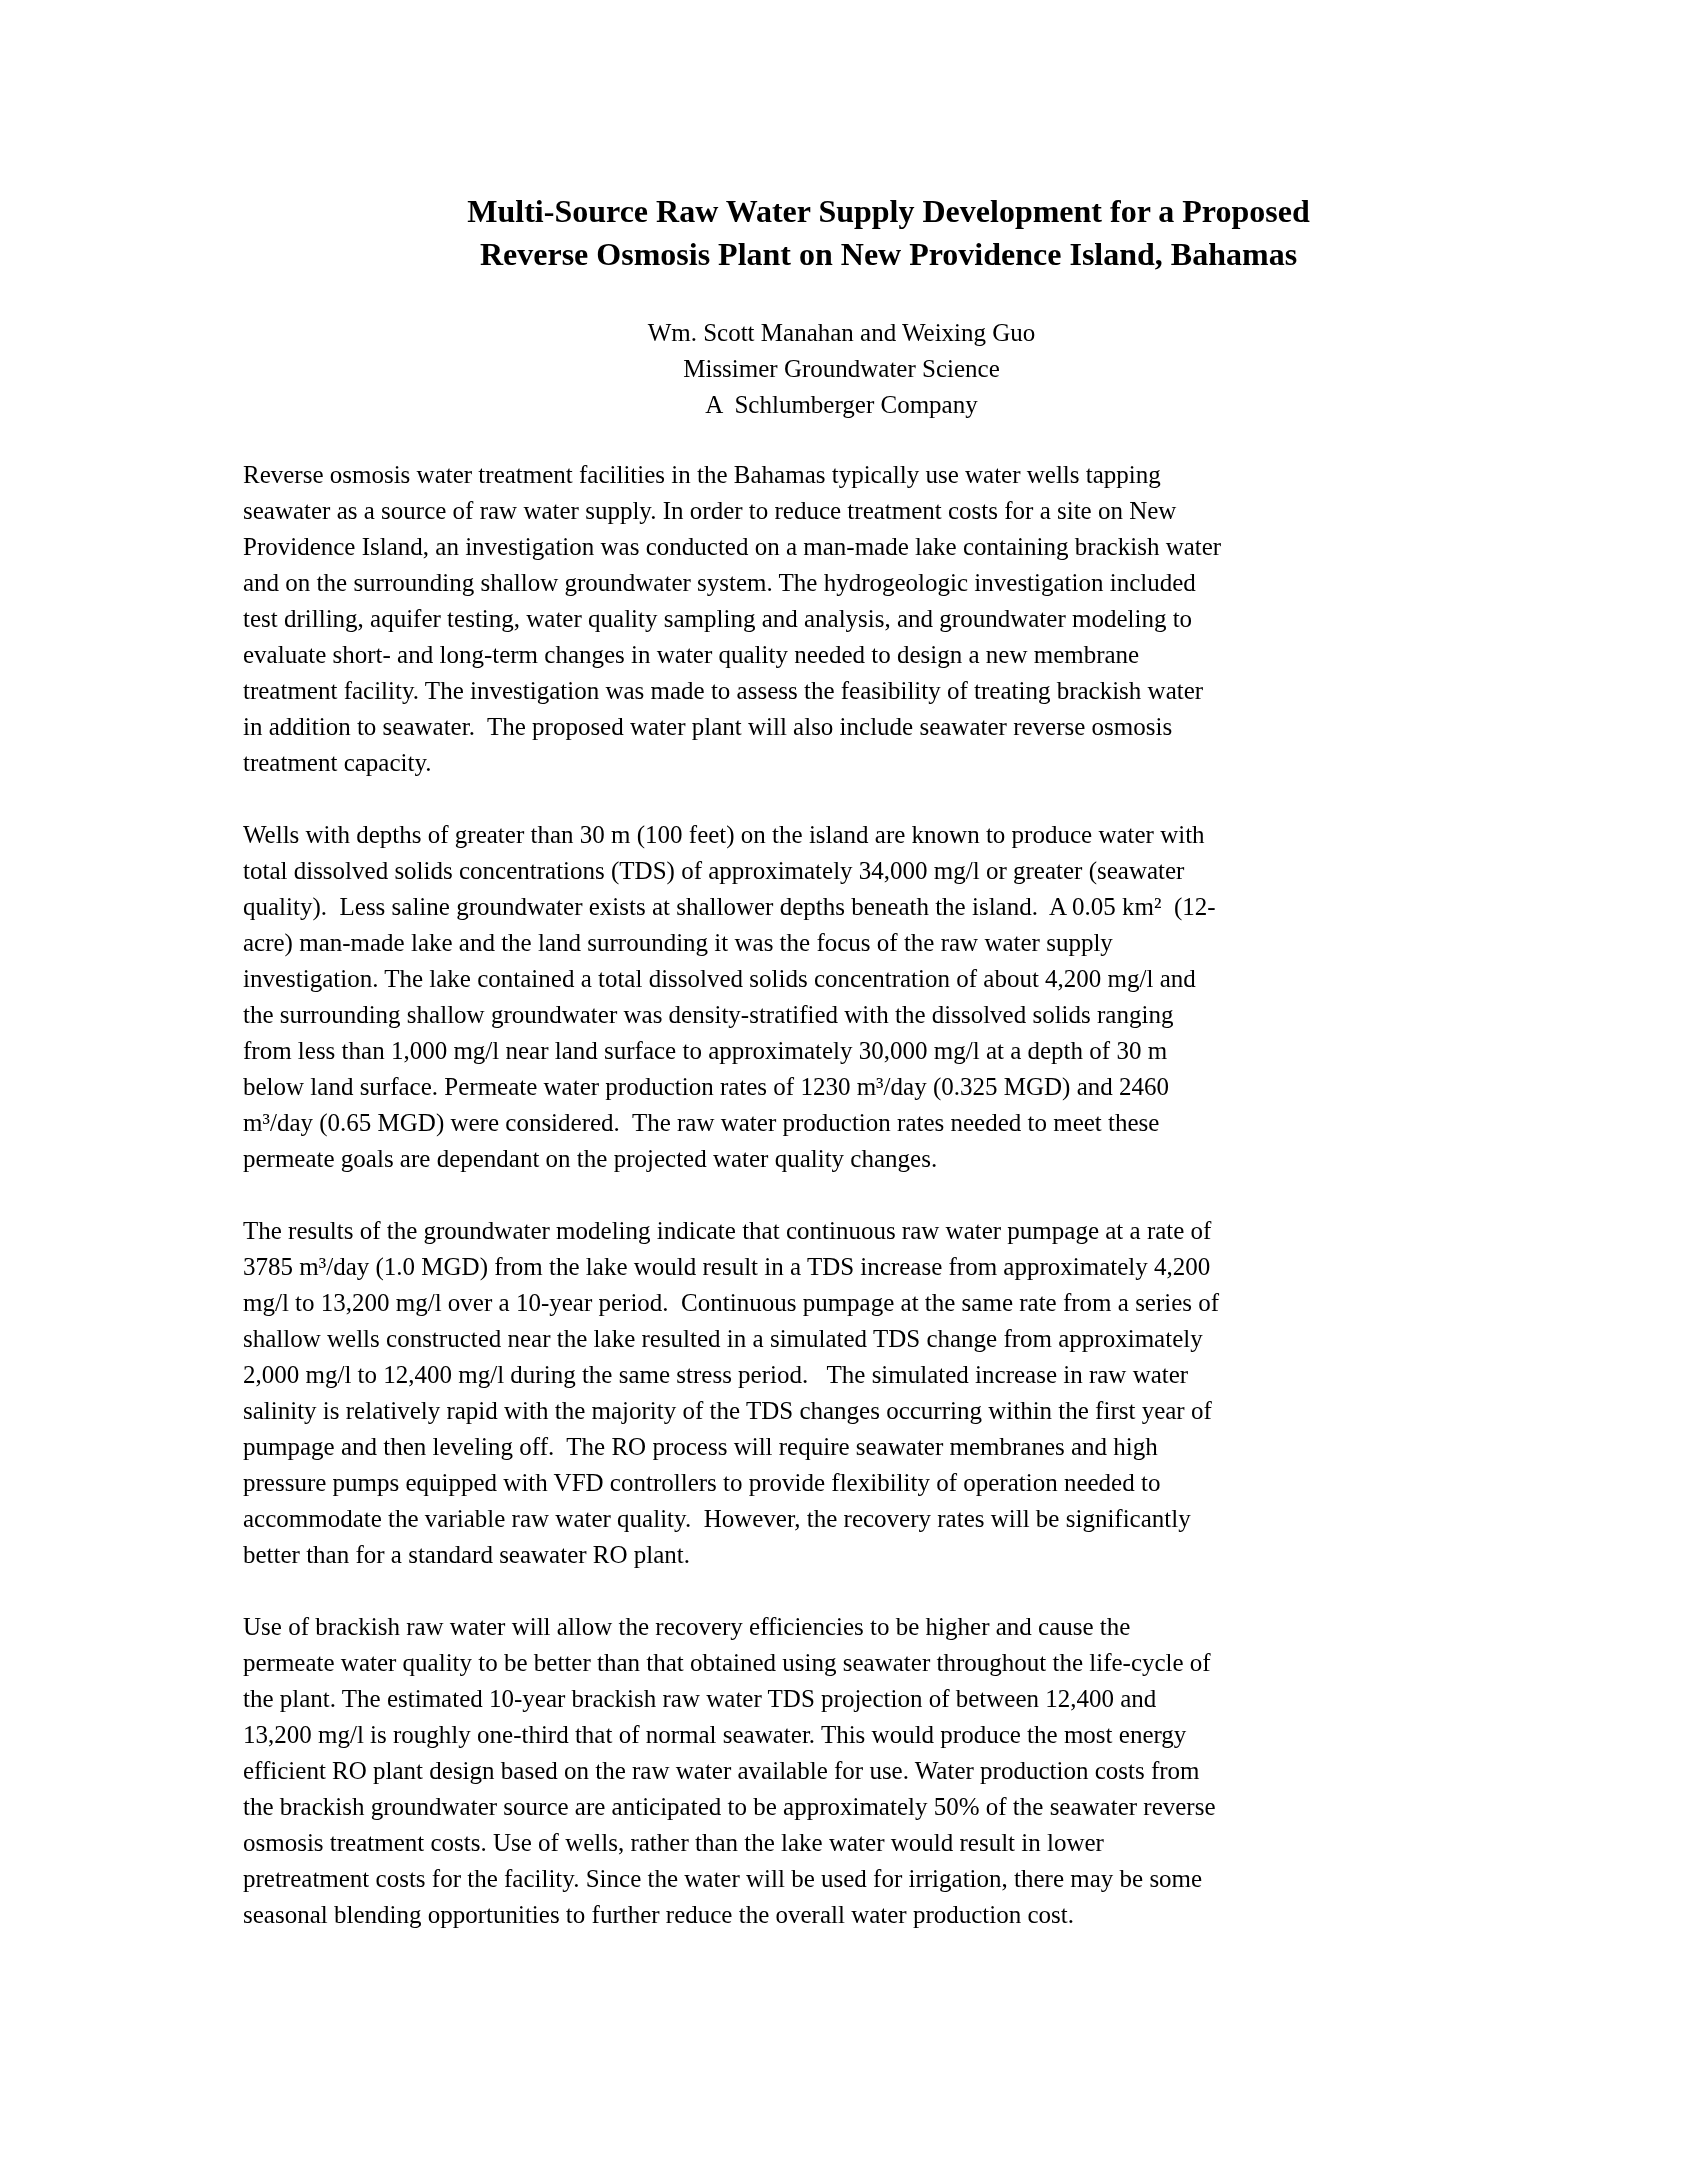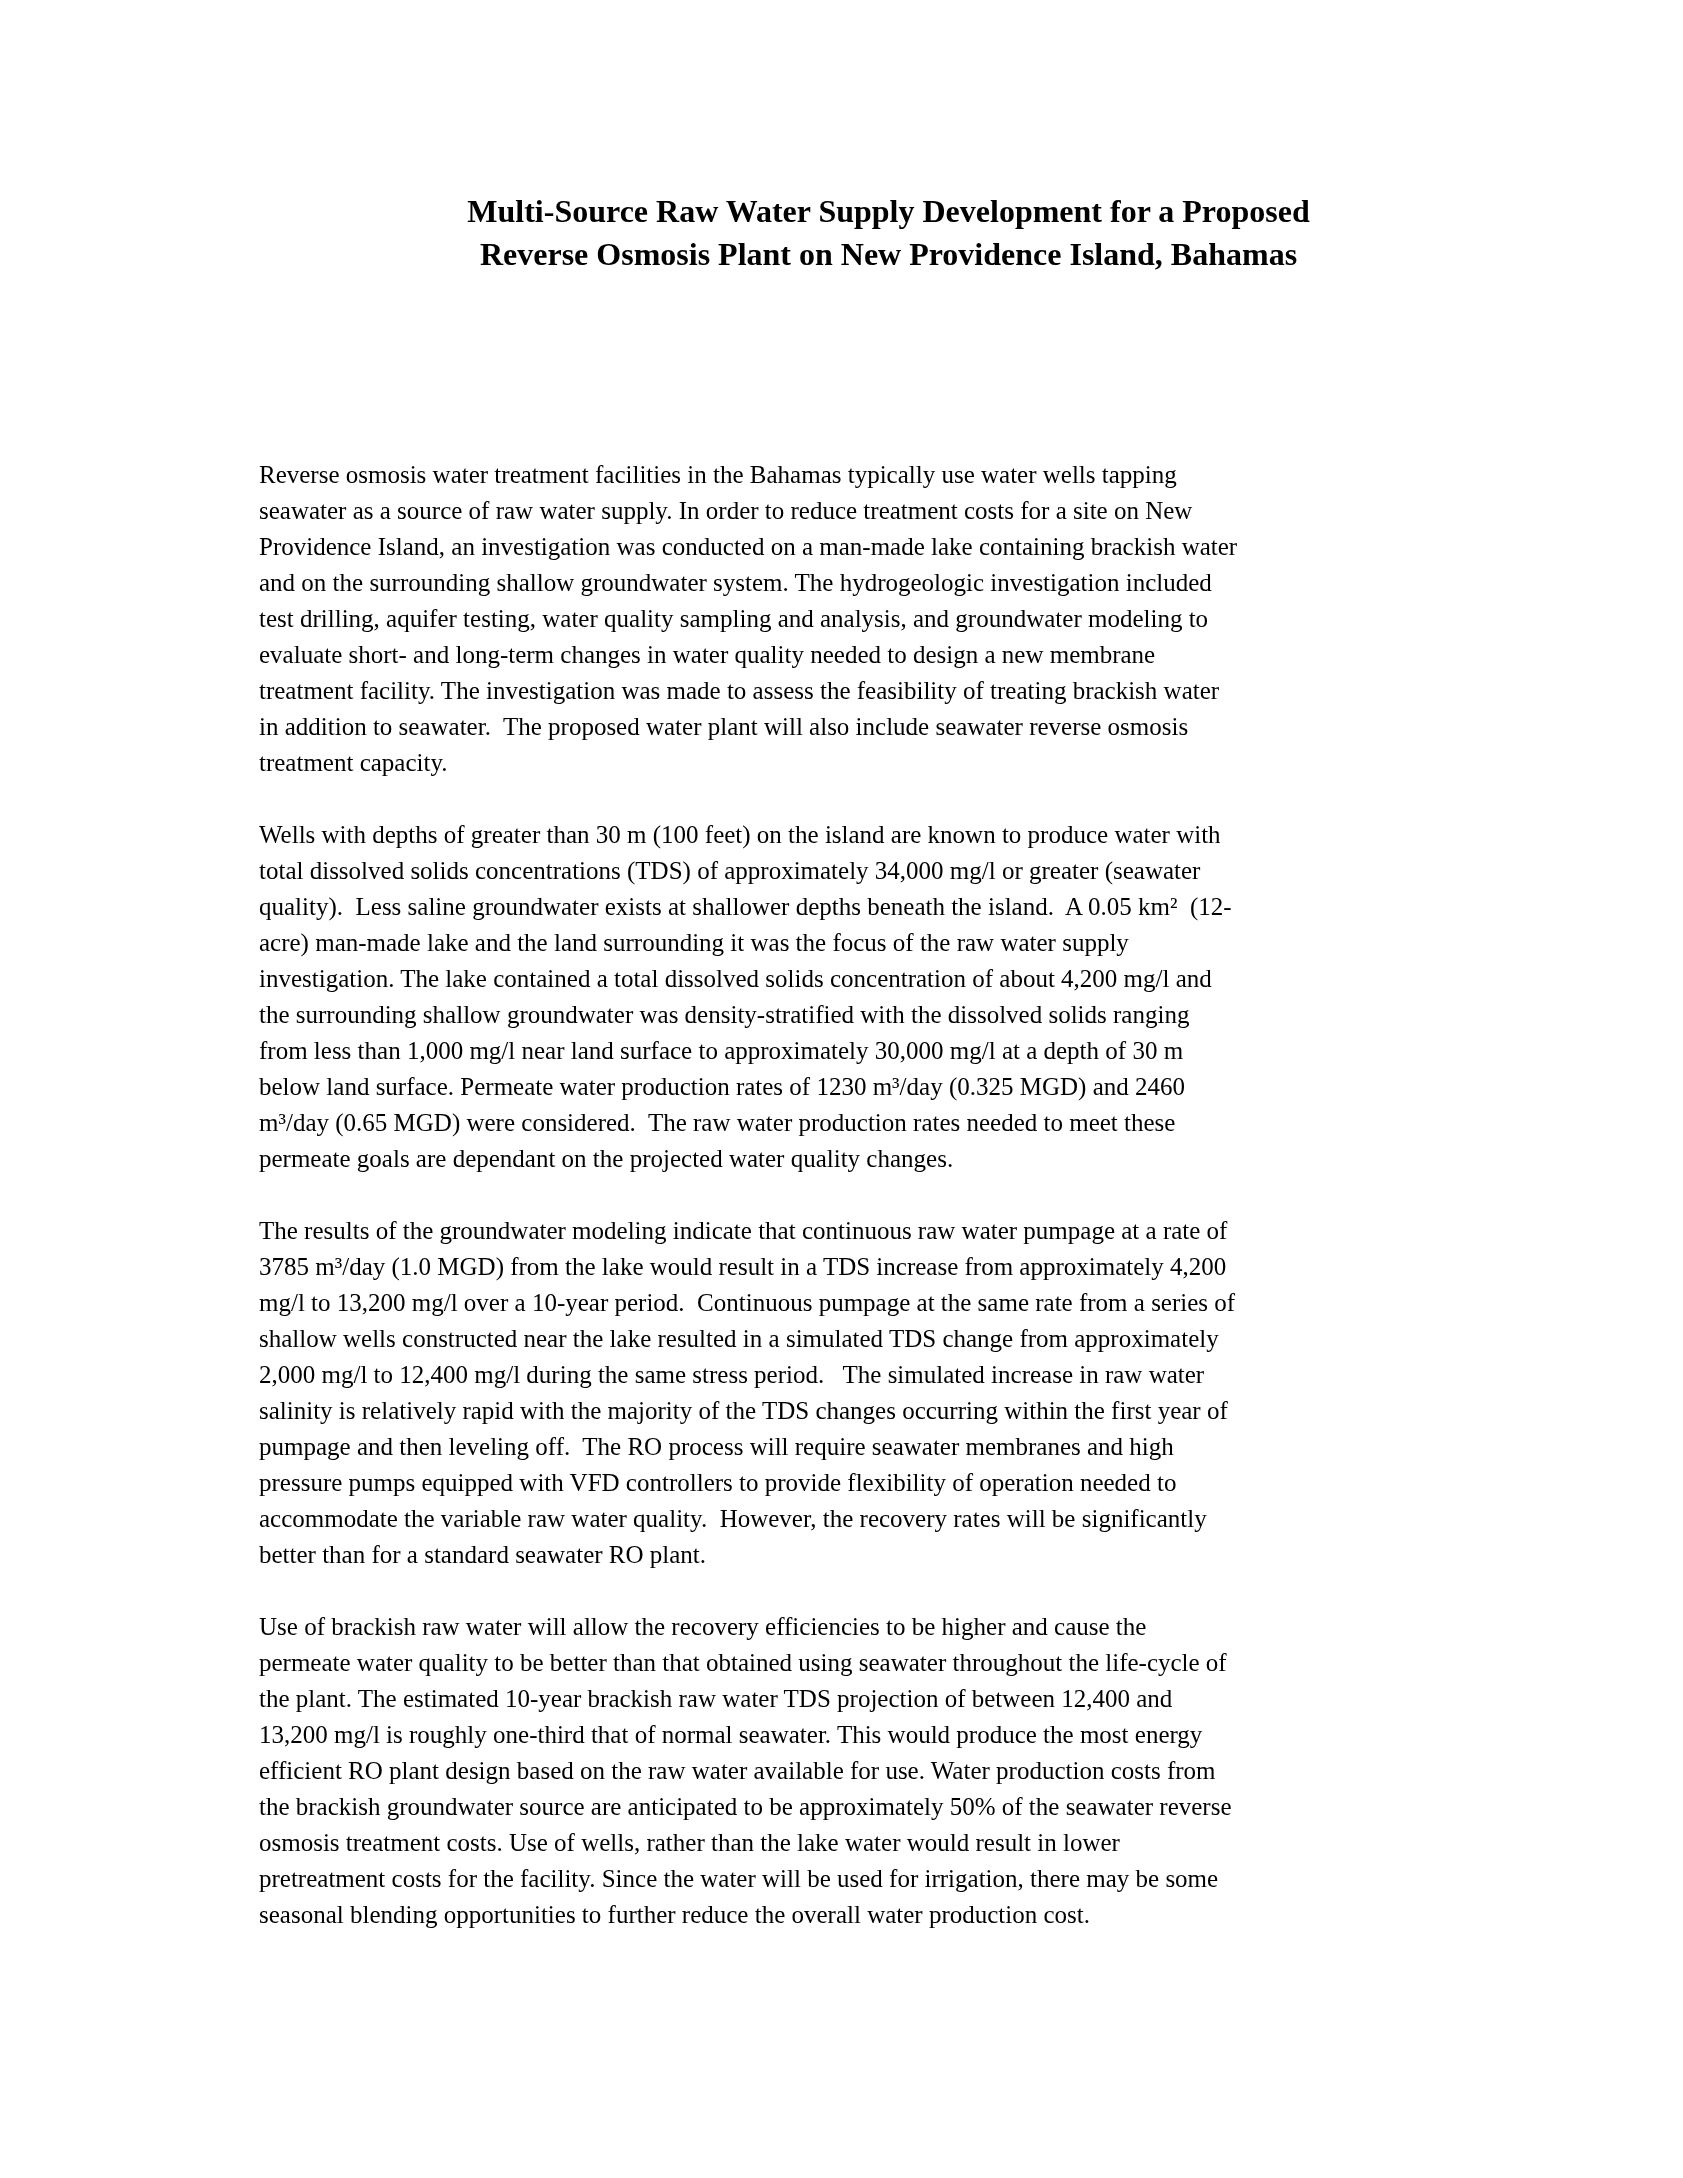--- a/index.html
+++ b/index.html
@@ -38,34 +38,37 @@
     line-height: 36px;
     white-space: pre;
   }
   .content {
     position: absolute;
     top: 457px;
     left: 243px;
     width: 1257px;
   }
   .para {
-    margin: 0 0 36px 16px;
+    margin: 0 0 36px 0;
     font-size: 25px;
     line-height: 36px;
     white-space: pre;
   }
 </style>
 </head>
 <body>
 
 <div class="page">
 
   <div class="title-block">Multi-Source Raw Water Supply Development for a Proposed
 Reverse Osmosis Plant on New Providence Island, Bahamas</div>
 
+  <div class="author-block">Wm. Scott Manahan and Weixing Guo
+Missimer Groundwater Science
+A  Schlumberger Company</div>
 
   <div class="content">
     <div class="para">Reverse osmosis water treatment facilities in the Bahamas typically use water wells tapping
 seawater as a source of raw water supply. In order to reduce treatment costs for a site on New
 Providence Island, an investigation was conducted on a man-made lake containing brackish water
 and on the surrounding shallow groundwater system. The hydrogeologic investigation included
 test drilling, aquifer testing, water quality sampling and analysis, and groundwater modeling to
 evaluate short- and long-term changes in water quality needed to design a new membrane
 treatment facility. The investigation was made to assess the feasibility of treating brackish water
 in addition to seawater.  The proposed water plant will also include seawater reverse osmosis

